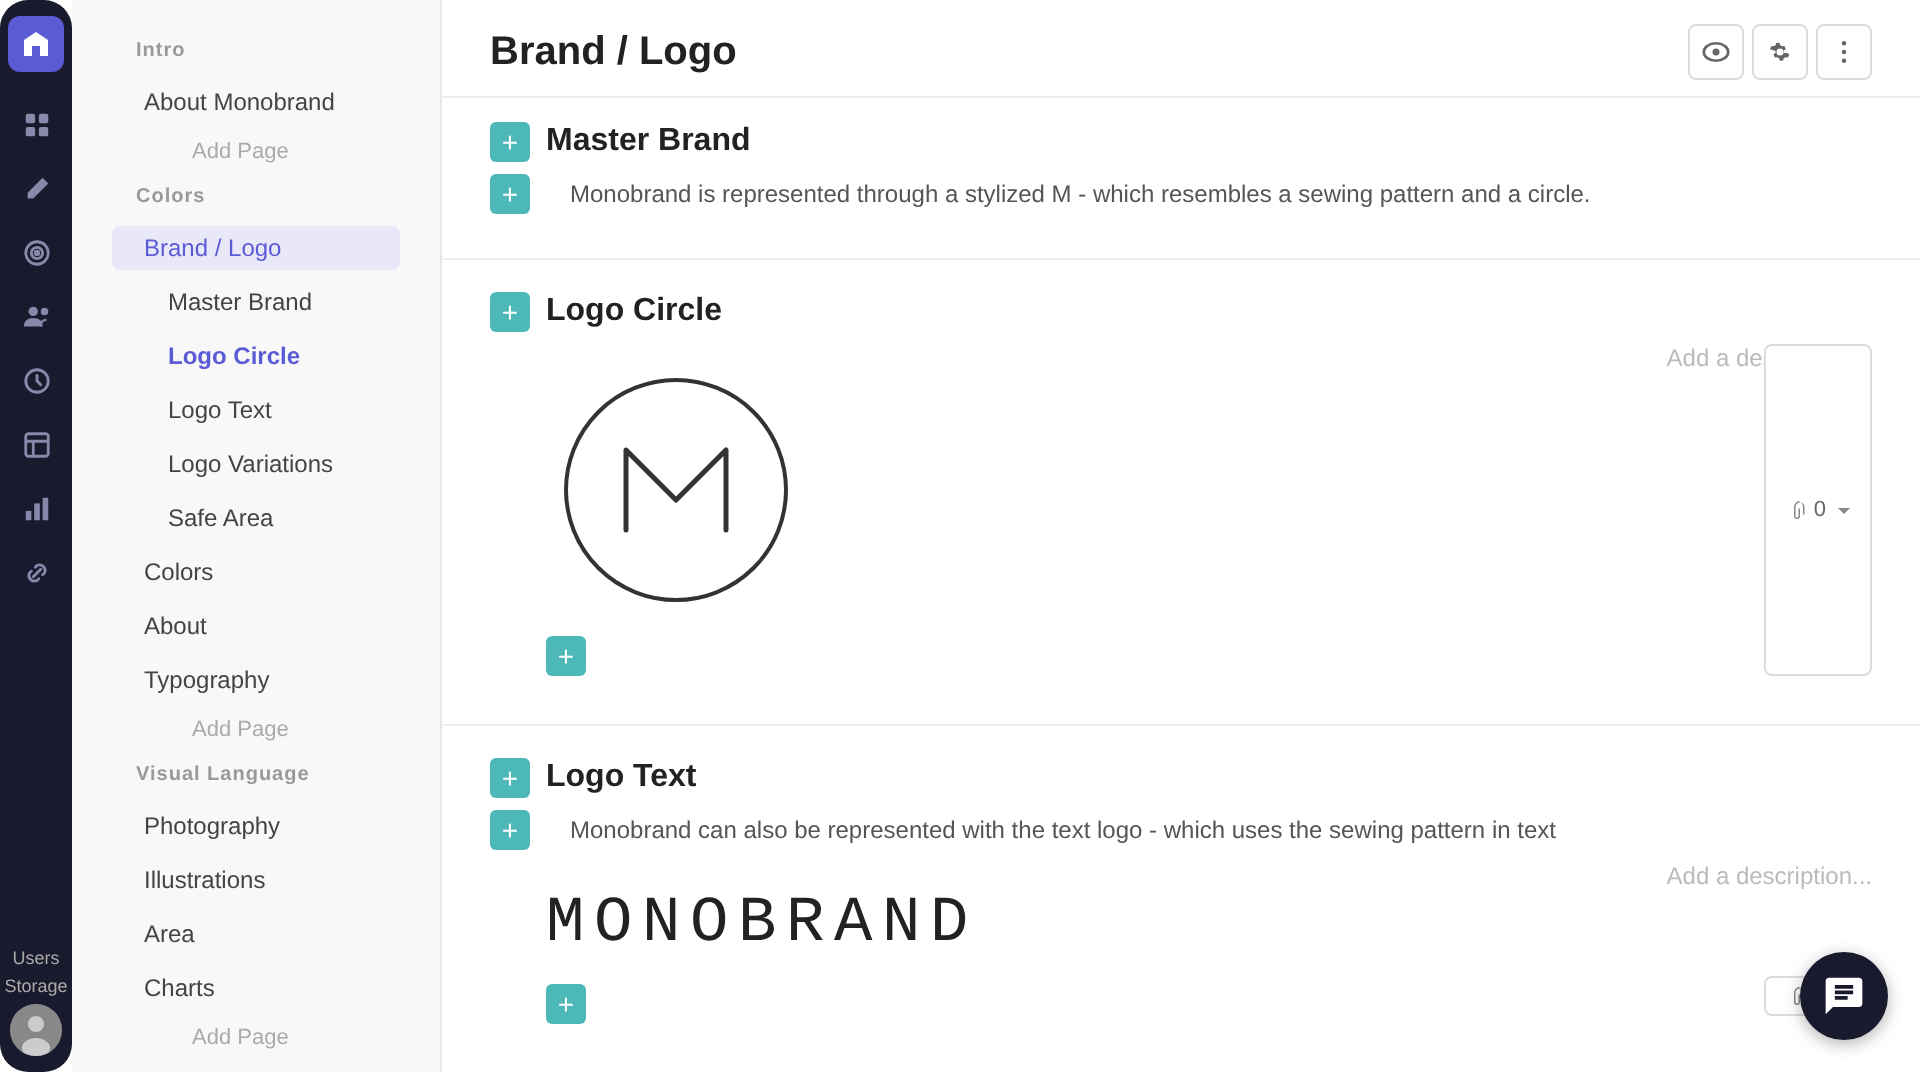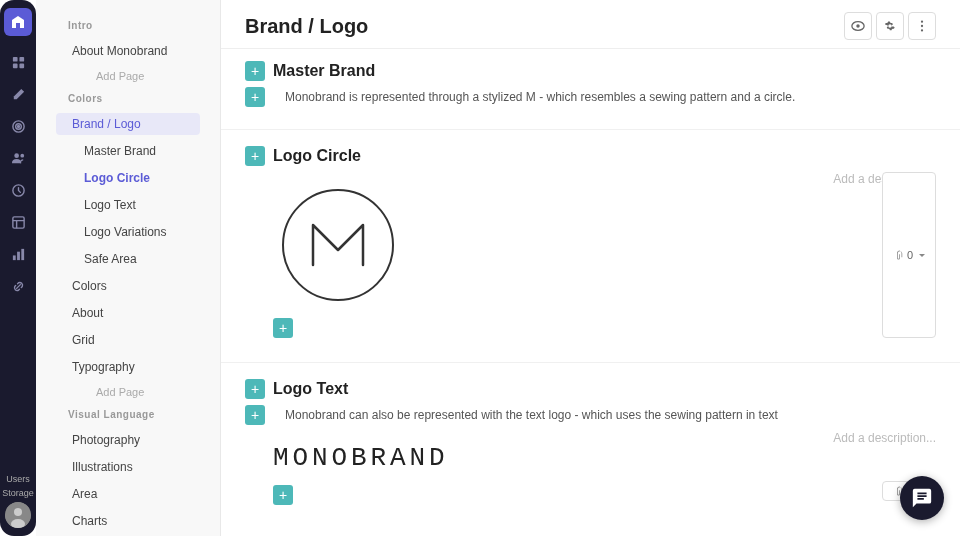--- a/index.html
+++ b/index.html
@@ -149,21 +149,21 @@
     }
     .attach-btn {
       position: absolute; bottom: 8px; right: 0;
       display: flex; align-items: center; gap: 4px;
       background: #fff; border: 1px solid #ddd; border-radius: 4px;
       padding: 3px 8px; font-size: 11px; color: #666; cursor: pointer;
     }
 
     
     .logo-text-display {
-      font-size: 26px;
+      font-size: 32px;
       font-weight: 300;
       letter-spacing: 0.15em;
       color: #222;
       font-family: 'Courier New', monospace;
       text-transform: uppercase;
       margin: 16px 28px 8px;
     }
 
     
     .section-divider {
@@ -270,21 +270,20 @@
 
   <div class="sidebar-section-title">Colors</div>
   <div class="sidebar-item active">Brand / Logo</div>
   <div class="sidebar-item sub">Master Brand</div>
   <div class="sidebar-item sub active-sub">Logo Circle</div>
   <div class="sidebar-item sub">Logo Text</div>
   <div class="sidebar-item sub">Logo Variations</div>
   <div class="sidebar-item sub">Safe Area</div>
   <div class="sidebar-item">Colors</div>
   <div class="sidebar-item">About</div>
-  <div class="sidebar-item">Grid</div>
   <div class="sidebar-item">Typography</div>
   <div class="sidebar-add">Add Page</div>
 
   <div class="sidebar-section-title">Visual Language</div>
   <div class="sidebar-item">Photography</div>
   <div class="sidebar-item">Illustrations</div>
   <div class="sidebar-item">Area</div>
   <div class="sidebar-item">Charts</div>
   <div class="sidebar-add">Add Page</div>
 

